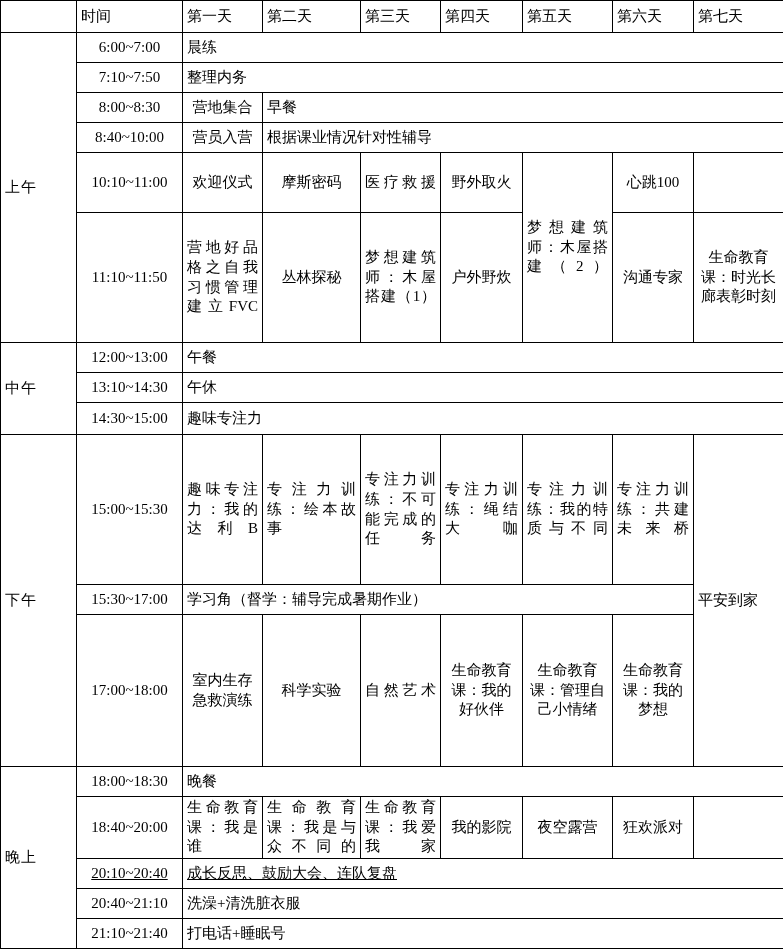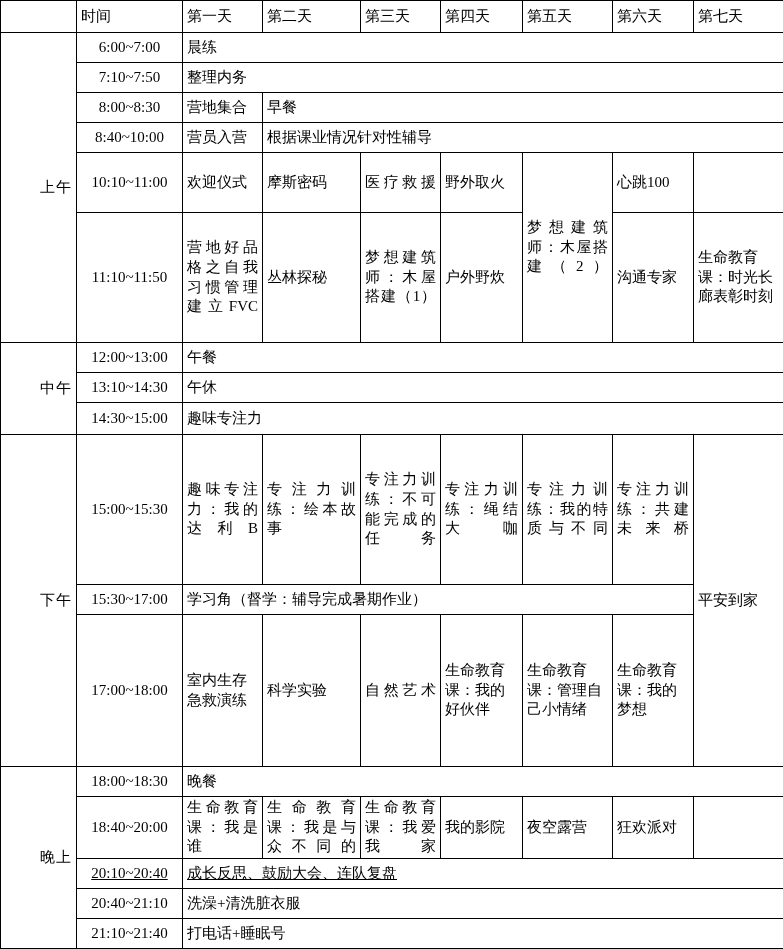--- a/index.html
+++ b/index.html
@@ -31,40 +31,40 @@
   col.c-day3{width:98px;}
   col.c-day4{width:80px;}
   col.c-day5{width:82px;}
   col.c-day6{width:90px;}
   col.c-day7{width:81px;}
   col.c-day8{width:90px;}
 
   
   .period{
     font-size:24px;
-    text-align:right;
+    text-align:left;
     vertical-align:middle;
     letter-spacing:1px;
   }
   .timecell{
     font-size:15px;
     text-align:center;
     white-space:nowrap;
     font-family:"Liberation Serif","DejaVu Serif",serif;
   }
   .hdr{
     font-size:16px;
     text-align:left;
     padding-left:5px;
   }
   .just{
     text-align:justify;
     text-align-last:justify;
   }
-  .lead{text-align:left;}
+  .lead{text-align:center;}
   .blank{}
   .wide{ text-align:left; font-size:16px;}
 </style>
 </head>
 <body>
 
 <table id="schedule">
   <colgroup>
     <col class="c-period">
     <col class="c-time">

